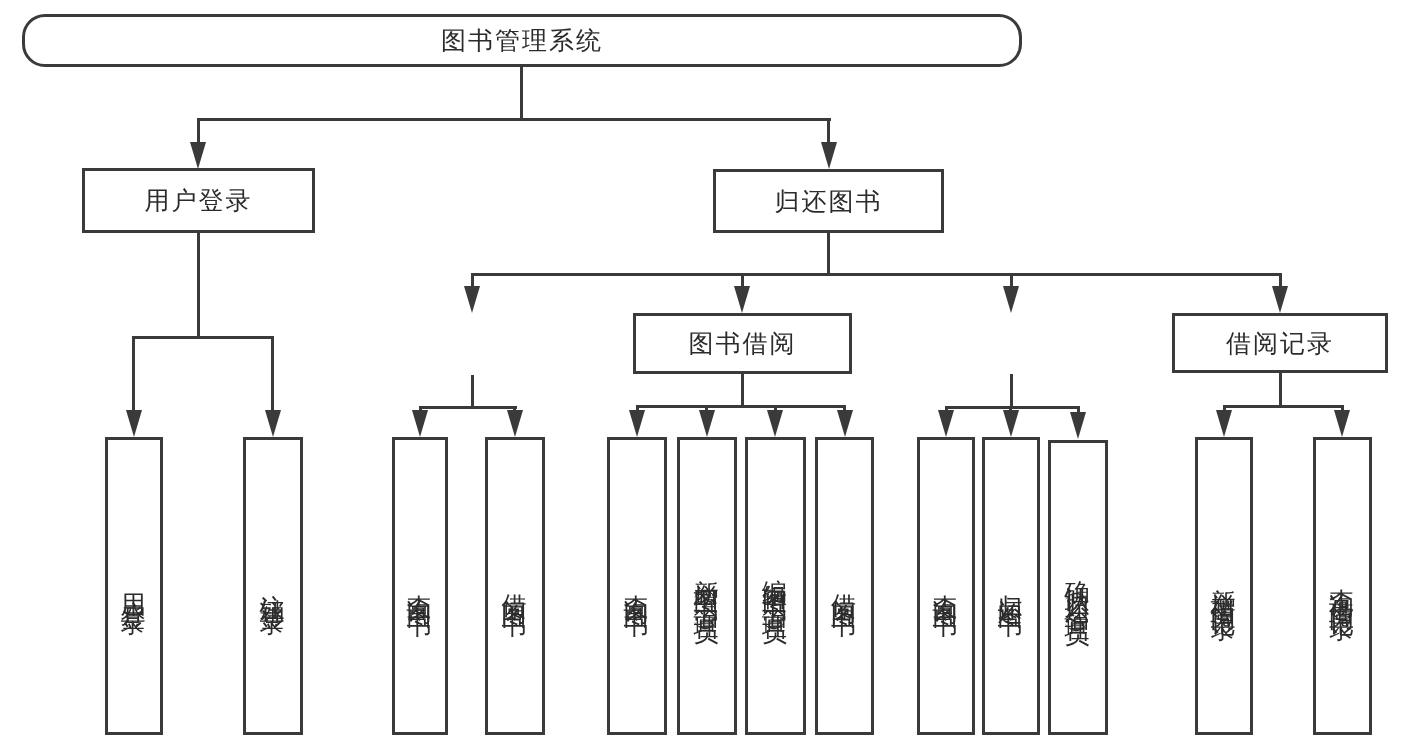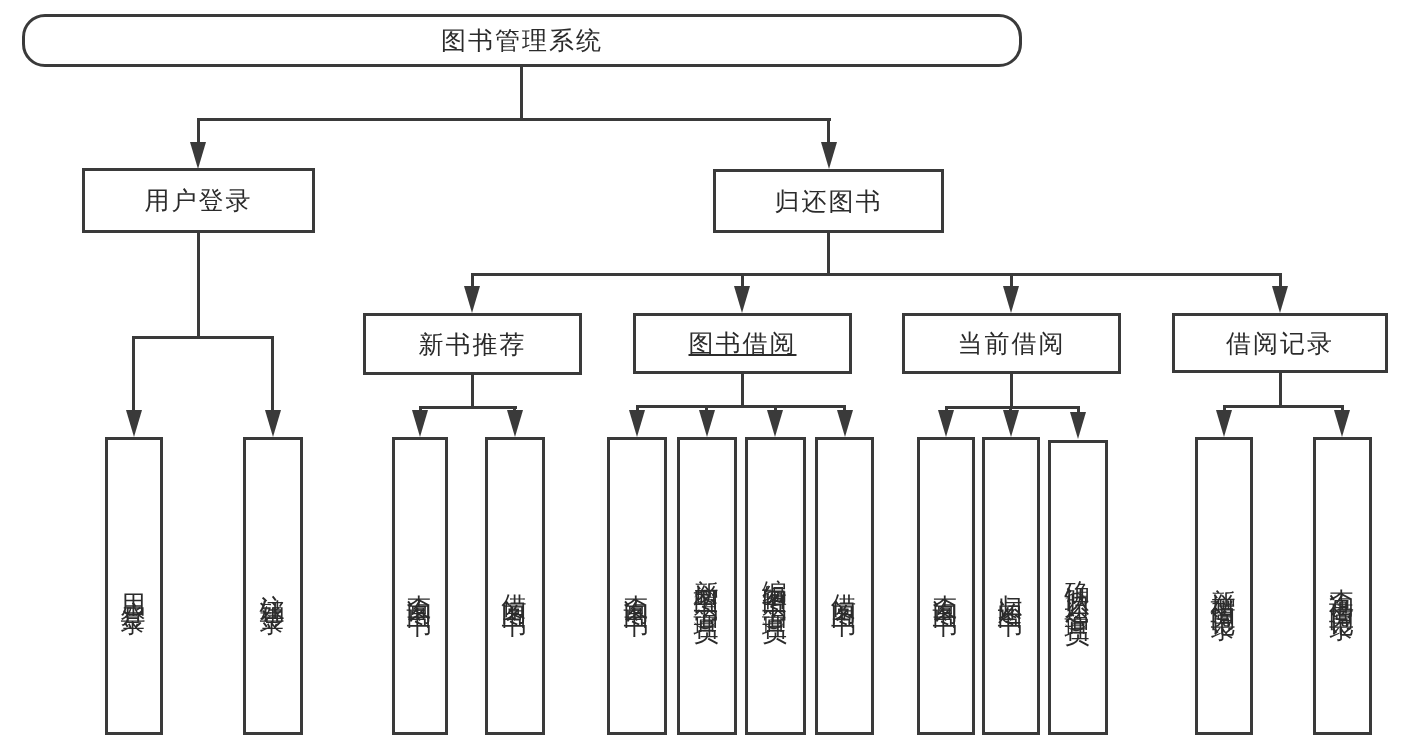--- a/index.html
+++ b/index.html
@@ -38,25 +38,23 @@
 <body>
 
 <div class="canvas">
 
   <div class="node" style="left:22px;top:14px;width:1000px;height:53px;border-radius:23px;">图书管理系统</div>
 
   <div class="node" style="left:82px;top:168px;width:233px;height:65px;">用户登录</div>
 
   <div class="node" style="left:713px;top:169px;width:231px;height:64px;">归还图书</div>
 
-  <div class="node" style="left:363px;top:313px;width:219px;height:62px;">新书推荐</div>
 
-  <div class="node" style="left:633px;top:313px;width:219px;height:61px;text-decoration:underline;">图书借阅</div>
+  <div class="node" style="left:633px;top:313px;width:219px;height:61px;">图书借阅</div>
 
-  <div class="node" style="left:902px;top:313px;width:219px;height:61px;">当前借阅</div>
 
   <div class="node" style="left:1172px;top:313px;width:216px;height:60px;">借阅记录</div>
 
   <div class="node leaf" style="left:105px;top:437px;width:58px;height:298px;">用户登录</div>
   <div class="node leaf" style="left:243px;top:437px;width:60px;height:298px;">注销登录</div>
 
   <div class="node leaf" style="left:392px;top:437px;width:56px;height:298px;">查询图书</div>
   <div class="node leaf" style="left:485px;top:437px;width:60px;height:298px;">借阅图书</div>
 
   <div class="node leaf" style="left:607px;top:437px;width:60px;height:298px;">查询图书</div>

